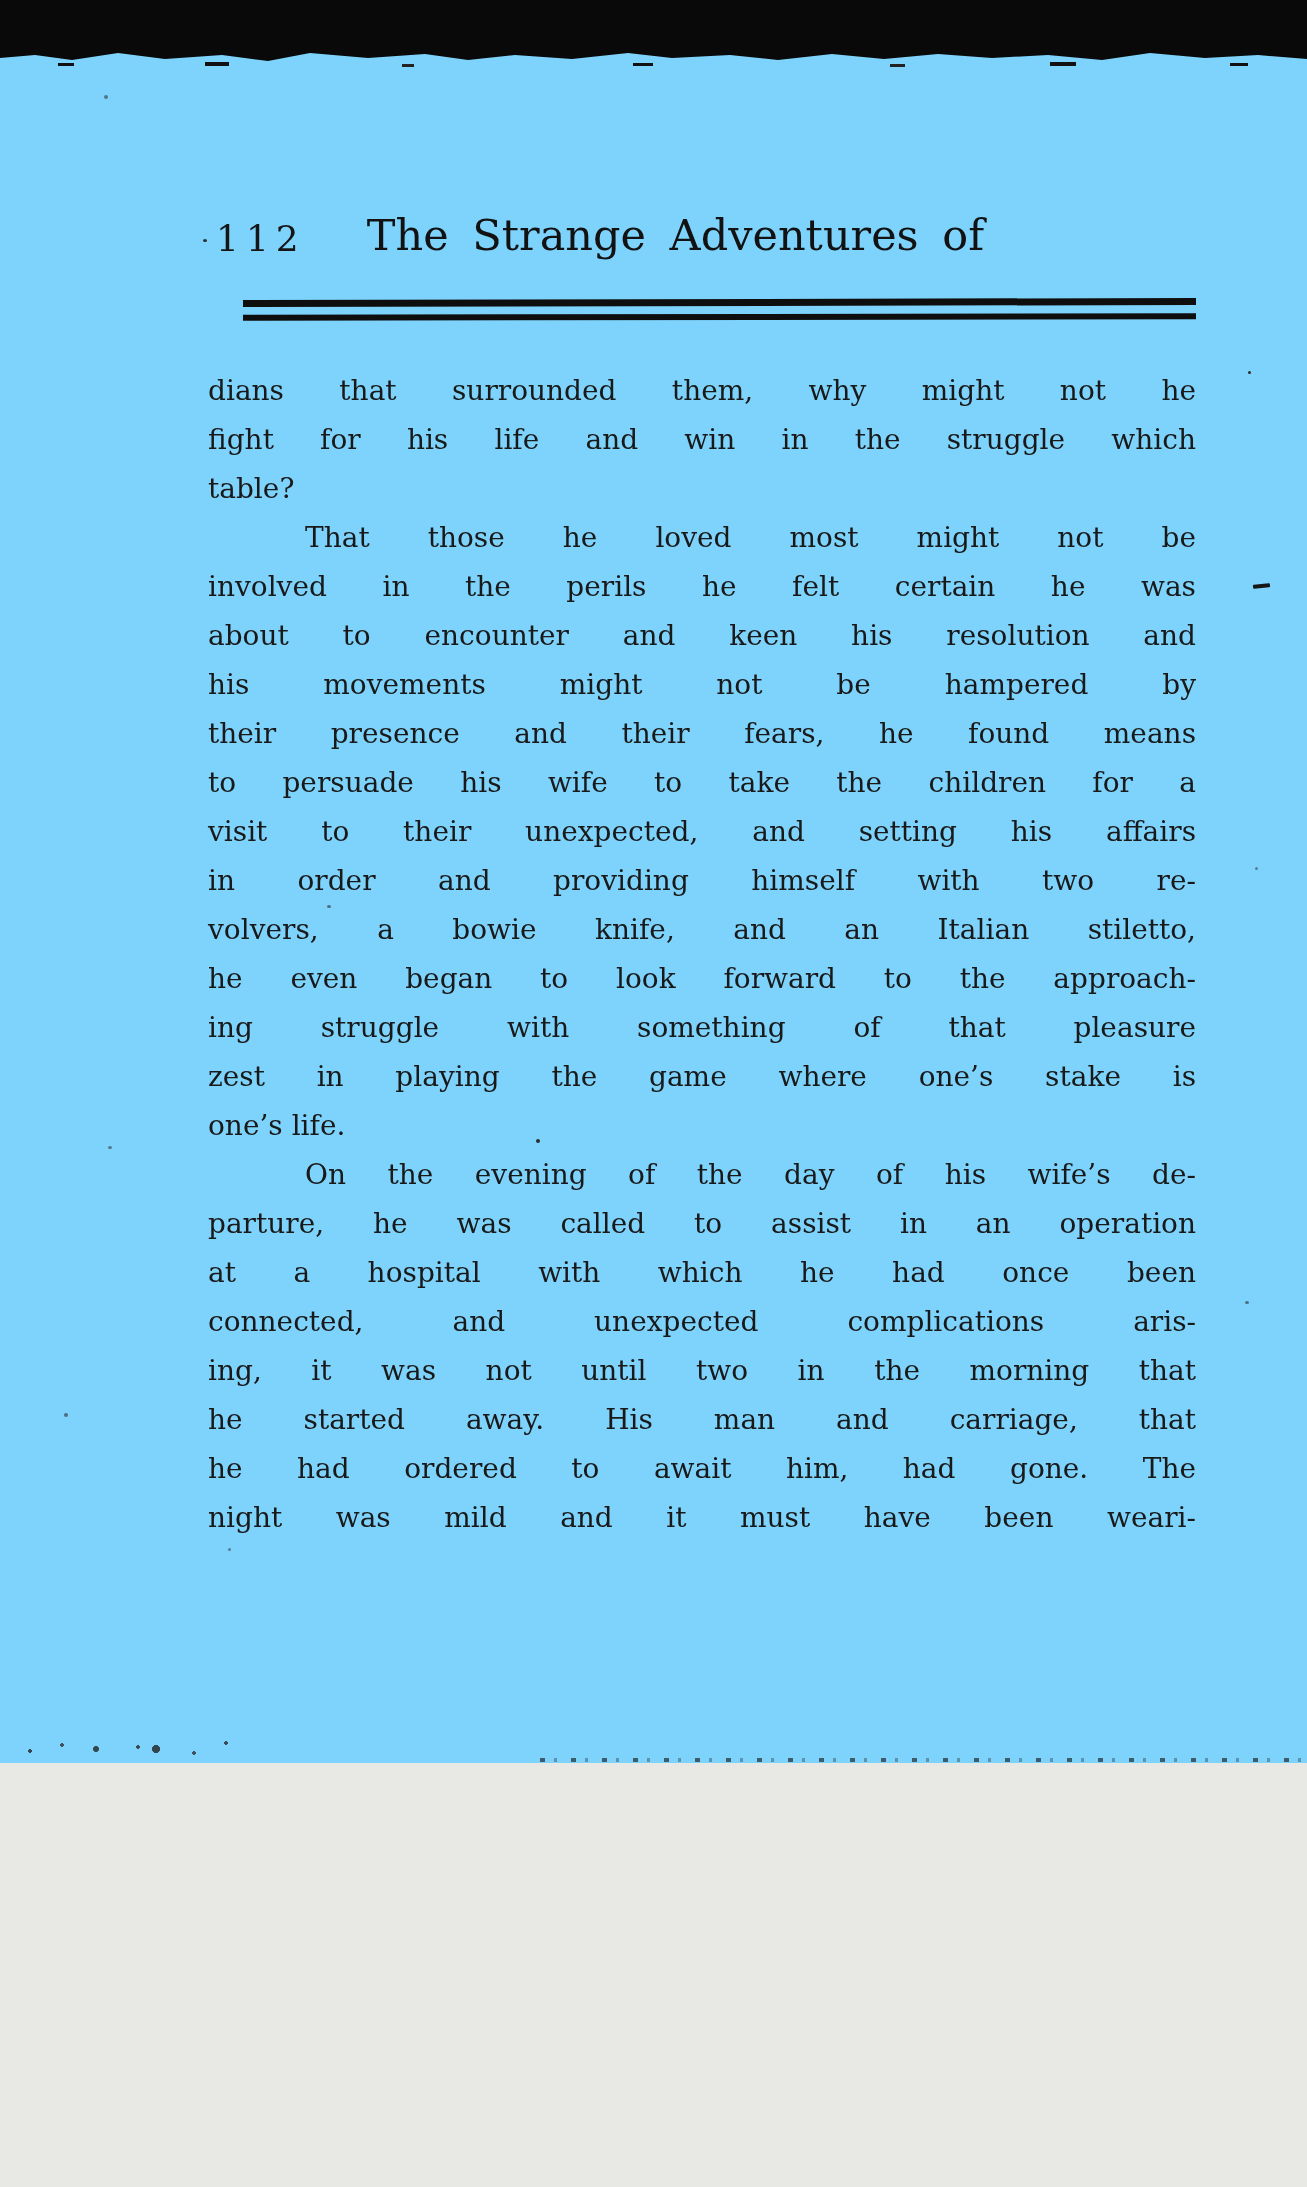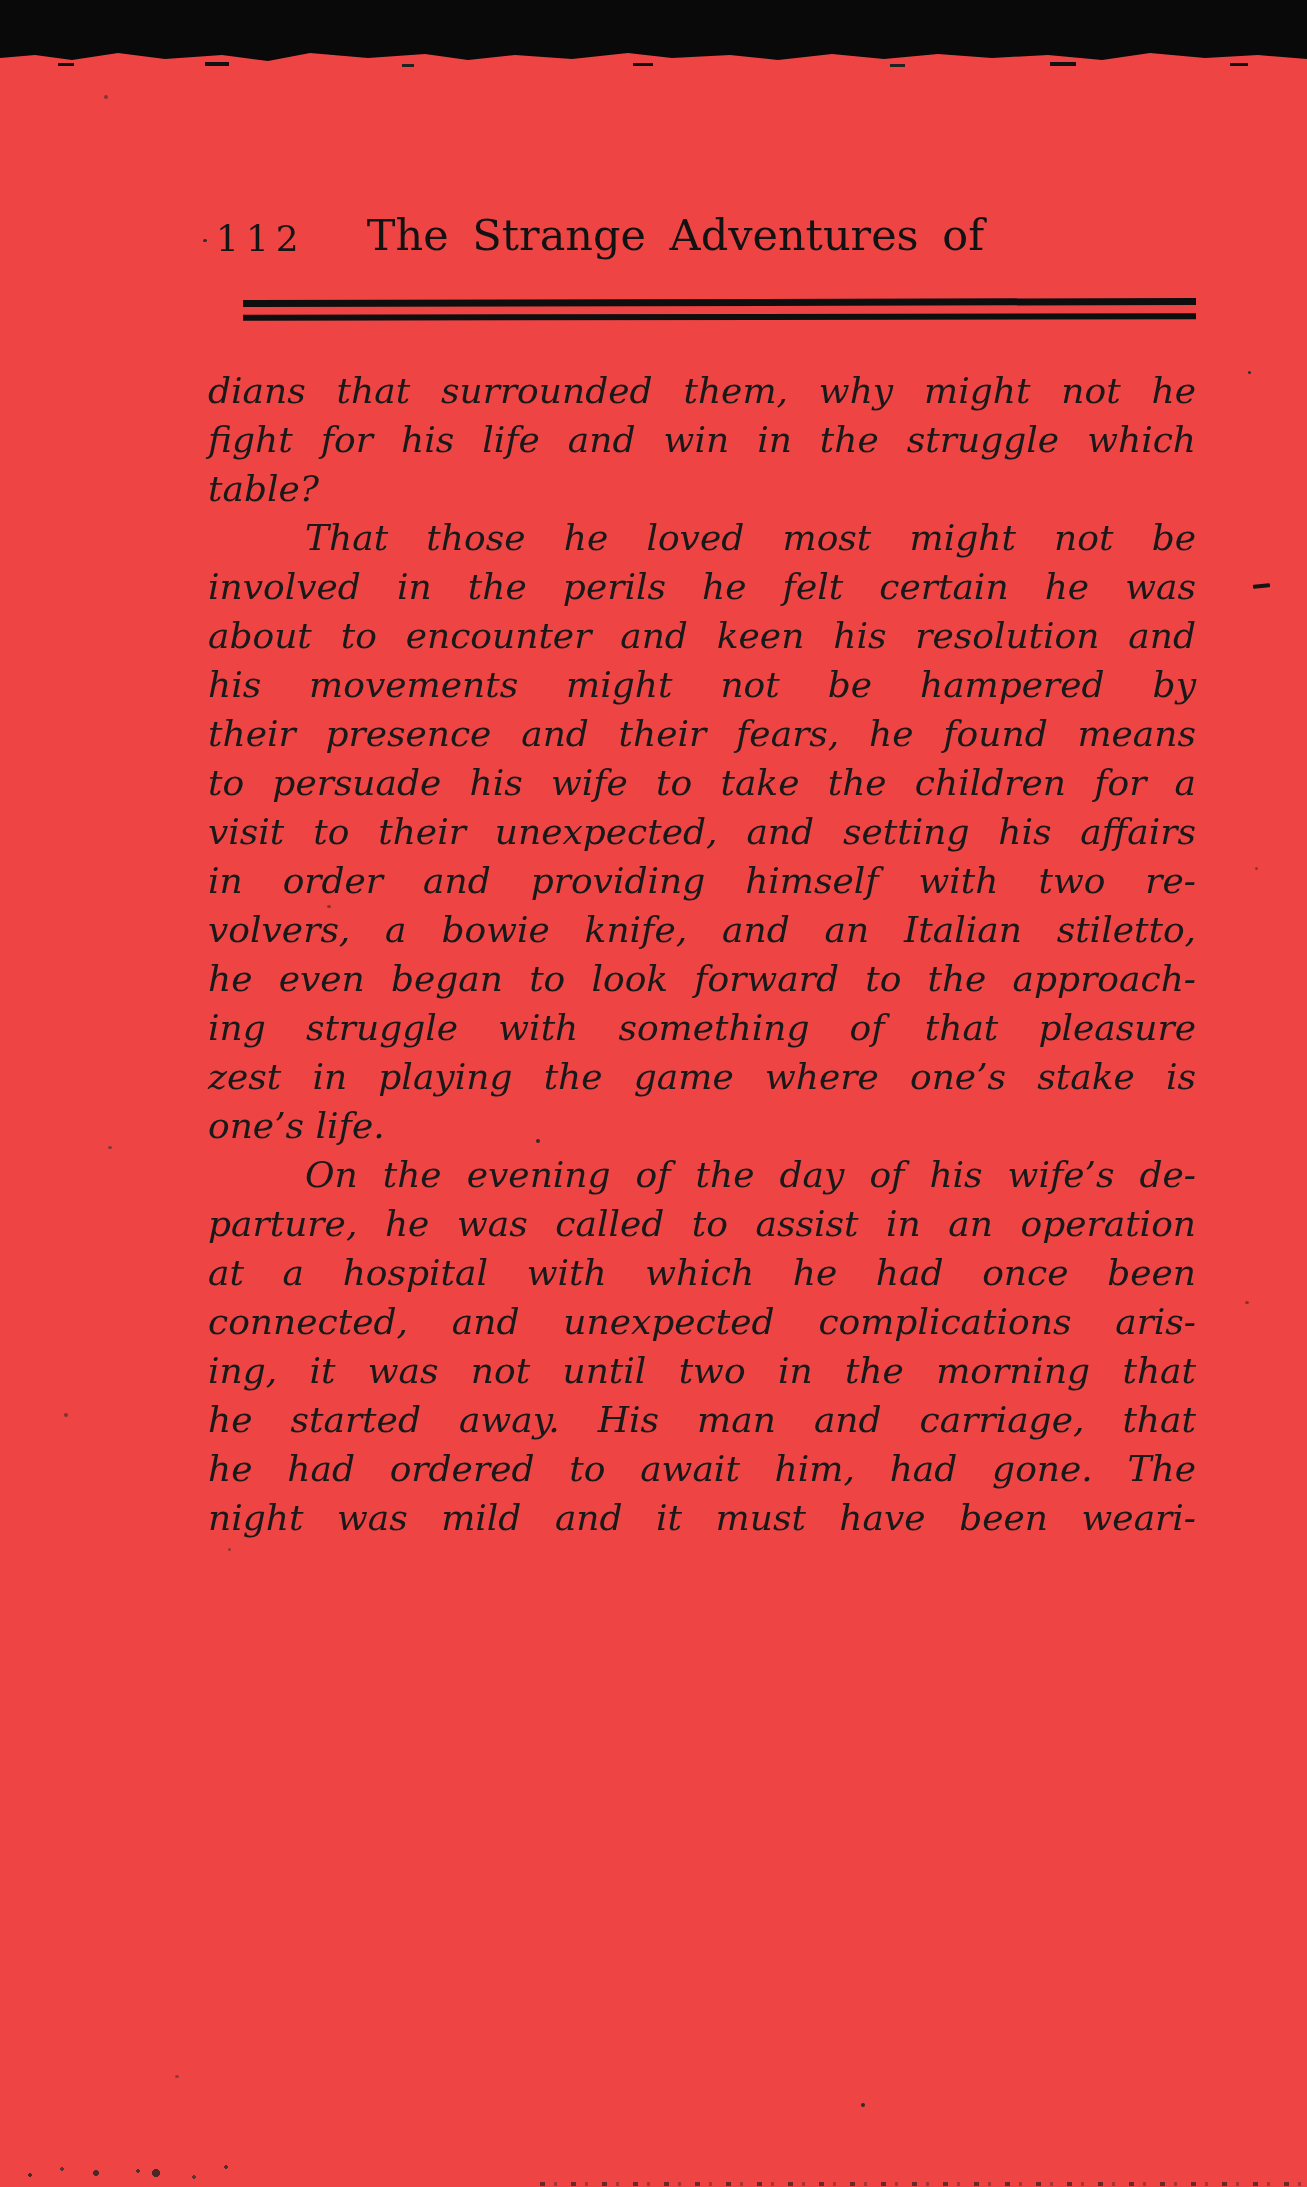--- a/index.html
+++ b/index.html
@@ -1,20 +1,20 @@
 <!DOCTYPE html>
 <html><head>
 <meta charset="utf-8">
 <style>
   html,body{margin:0;padding:0;background:#e8e8e4;}
   .page{
     position:relative;
-    width:1307px;height:2187px;
+    width:1307px;height:1763px;
     margin:0 auto;
-    background:#ef4444;
+    background:#7dd3fc;
     overflow:hidden;
     font-family:"DejaVu Serif","Liberation Serif",serif;
     color:#1b1b1b;
   }
   
   .top-band{position:absolute;top:0;left:0;}
   
   .header{position:absolute;top:210px;left:208px;width:990px;height:56px;}
   .pagenum{
     position:absolute;left:8px;top:8px;
@@ -26,21 +26,21 @@
     word-spacing:10px;white-space:nowrap;
   }
   .running-title .it{}
   
   .rule{position:absolute;left:243px;top:299px;width:953px;}
   .rule .r1{height:7px;background:#0e0e0e;transform:rotate(-0.12deg);}
   .rule .r2{height:6px;background:#0e0e0e;margin-top:8px;transform:rotate(-0.1deg);}
   
   .text-block{
     position:absolute;left:208px;top:366px;width:988px;
-    font-size:36px;line-height:49px;color:#191919;font-style:italic;
+    font-size:28px;line-height:49px;color:#191919;
   }
   .line{text-align:justify;text-align-last:justify;white-space:normal;}
   .line.last{text-align-last:left;}
   .line.indent{text-indent:97px;}
   
   .speck{position:absolute;background:#2c2c2c;border-radius:50%;}
   .margin-dash{
     position:absolute;left:1253px;top:584px;width:17px;height:4px;
     background:#161616;transform:rotate(-5deg);border-radius:1px;
   }

